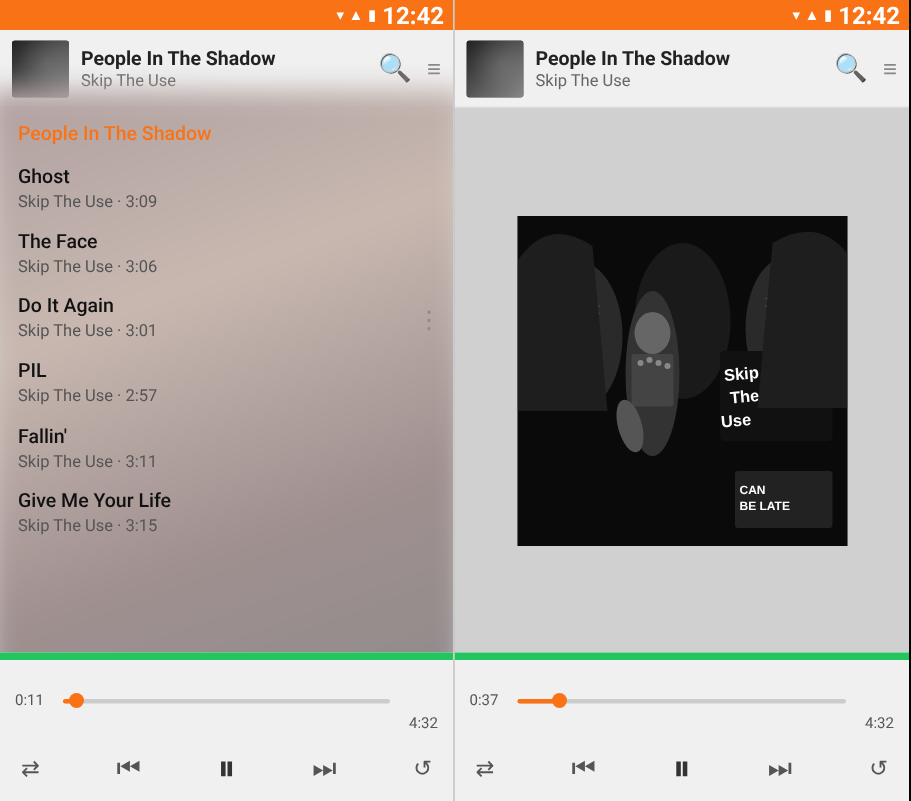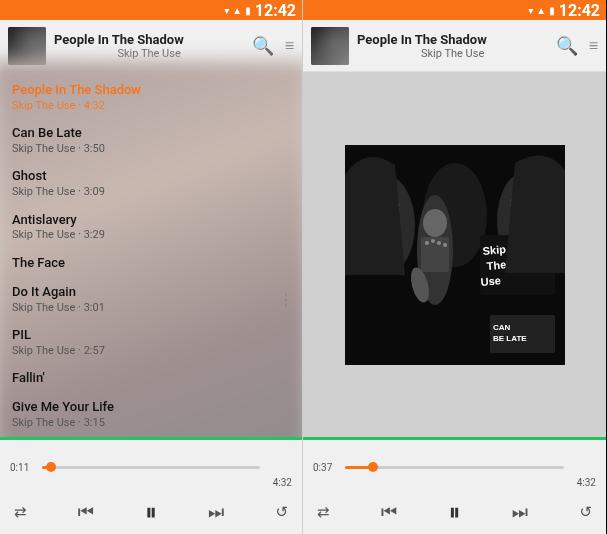--- a/index.html
+++ b/index.html
@@ -102,21 +102,20 @@
       font-weight: bold;
       color: #222;
       white-space: nowrap;
       overflow: hidden;
       text-overflow: ellipsis;
     }
 
     .header-subtitle {
       font-size: 11px;
       color: #666;
-      text-align: center;
     }
 
     .header-icons {
       display: flex;
       gap: 10px;
       align-items: center;
     }
 
     .icon-btn {
       color: #888;
@@ -183,21 +182,21 @@
       top: 50%;
       transform: translateY(-50%);
       color: #888;
       font-size: 16px;
     }
 
     
     .player-progress {
       background: #f0f0f0;
       padding: 6px 10px 4px;
-      border-top: 3px solid #22c55e;
+      border-top: 5px solid #22c55e;
       z-index: 1;
     }
 
     .progress-bar-container {
       display: flex;
       align-items: center;
       gap: 6px;
     }
 
     .time-label {
@@ -313,48 +312,41 @@
         <span class="icon-btn">🔍</span>
         <span class="icon-btn" style="font-size:16px;">≡</span>
       </div>
     </div>
 
     <div class="bg-blur"></div>
 
     <div class="song-list" id="left-song-list">
     <div class="song-item active">
           <div class="song-title">People In The Shadow</div>
-          <div class="song-meta">Skip The Use · 4:32</div>
-        </div>
-        <div class="song-item">
-          <div class="song-title">Can Be Late</div>
-          <div class="song-meta">Skip The Use · 3:50</div>
         </div>
         <div class="song-item">
           <div class="song-title">Ghost</div>
           <div class="song-meta">Skip The Use · 3:09</div>
         </div>
         <div class="song-item">
-          <div class="song-title">Antislavery</div>
-          <div class="song-meta">Skip The Use · 3:29</div>
-        </div>
-        <div class="song-item">
           <div class="song-title">The Face</div>
+          <div class="song-meta">Skip The Use · 3:06</div>
         </div>
         <div class="song-item">
           <div class="song-title">Do It Again</div>
           <div class="song-meta">Skip The Use · 3:01</div>
           <span class="more-btn">⋮</span>
         </div>
         <div class="song-item">
           <div class="song-title">PIL</div>
           <div class="song-meta">Skip The Use · 2:57</div>
         </div>
         <div class="song-item">
           <div class="song-title">Fallin'</div>
+          <div class="song-meta">Skip The Use · 3:11</div>
         </div>
         <div class="song-item">
           <div class="song-title">Give Me Your Life</div>
           <div class="song-meta">Skip The Use · 3:15</div>
         </div>
         <div class="song-item">
           <div class="song-meta"></div>
         </div>
       </div>
 

